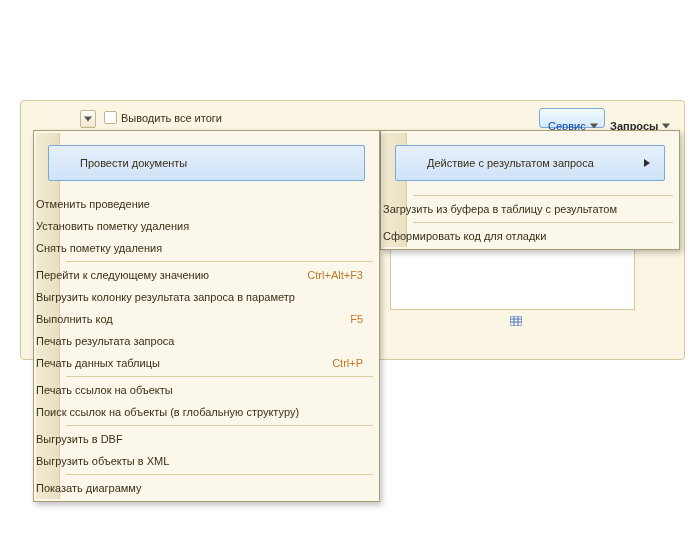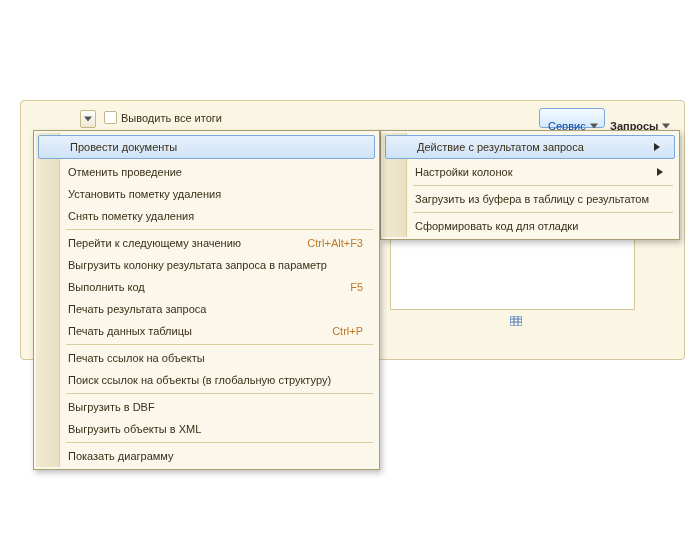--- a/index.html
+++ b/index.html
@@ -79,32 +79,32 @@
   }
   .menu .gutter {
     position: absolute; left: 2px; top: 2px; bottom: 2px; width: 24px;
     background: linear-gradient(to right,#f2ebd2,#e9e0c1);
     border-right: 1px solid #d9ce9f;
   }
   .menu-item {
     position: relative;
     height: 22px;
     display: flex; align-items: center;
-    padding-left: 32px; padding-right: 14px;
+    padding-right: 14px;
     color: #3a2f18;
     white-space: nowrap;
   }
   .menu-item .shortcut { margin-left: auto; color: #c0792a; padding-left: 20px; }
   .menu-item .arrow { margin-left: auto; }
   .menu-item .arrow svg { width: 6px; height: 8px; fill:#3a2f18; }
   .menu-item.hl {
     background: linear-gradient(#e6f0fb,#cfe3f8);
     border: 1px solid #7aa9d8;
     border-radius: 2px;
-    margin: 2px; height: 24px;
+    margin: 12px; height: 36px;
     padding-left: 31px;
   }
   .menu-sep {
     position: relative;
     height: 5px;
     margin-left: 28px;
   }
   .menu-sep::before {
     content:""; position:absolute; left:2px; right:4px; top:2px;
     border-top:1px solid #d9ce9f;
@@ -157,26 +157,20 @@
   </svg>
 
   <div class="menu menu-sub" id="menu-sub">
     <div class="gutter"></div>
   <div class="menu-item hl">
         <span>Действие с результатом запроса</span>
         <span class="arrow"><svg viewBox="0 0 6 8">
             <path d="M0 0 L6 4 L0 8 Z"></path>
           </svg></span>
       </div>
-      <div class="menu-item">
-        <span>Настройки колонок</span>
-        <span class="arrow"><svg viewBox="0 0 6 8">
-            <path d="M0 0 L6 4 L0 8 Z"></path>
-          </svg></span>
-      </div>
       <div class="menu-sep"></div>
       <div class="menu-item">
         <span>Загрузить из буфера в таблицу с результатом</span>
       </div>
       <div class="menu-sep"></div>
       <div class="menu-item">
         <span>Сформировать код для отладки</span>
       </div>
     </div>
 

